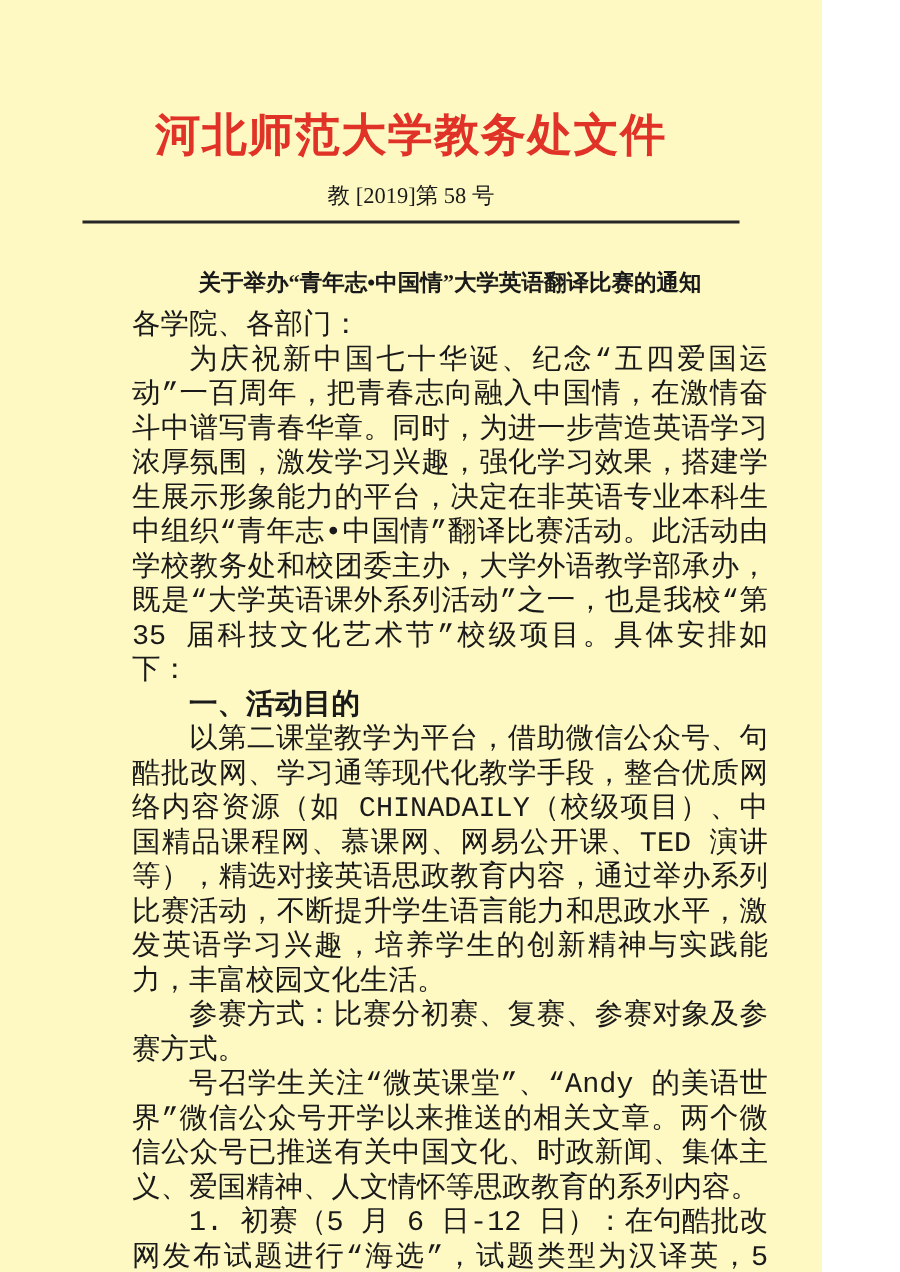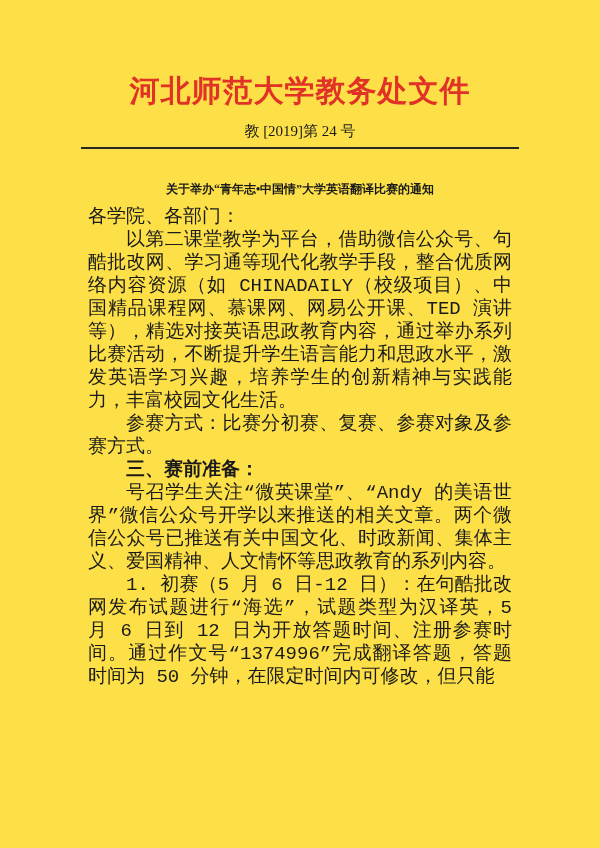--- a/index.html
+++ b/index.html
@@ -2,23 +2,23 @@
 <html><head>
 <meta charset="utf-8">
 <style>
   html, body {
     margin: 0;
     padding: 0;
     background: #ffffff;
   }
   .page {
     position: relative;
-    width: 600px;
+    width: 548px;
     height: 848px;
-    background: #fde047;
+    background: #fef9c3;
     overflow: hidden;
     font-family: "Liberation Serif", "DejaVu Serif", serif;
     color: #1a1a1a;
   }
   .doc-header {
     text-align: center;
   }
   .doc-title {
     padding-top: 74px;
     font-family: "Liberation Sans", "DejaVu Sans", sans-serif;
@@ -41,21 +41,21 @@
     margin: 7px auto 0 auto;
     border-top: 2px solid #262626;
   }
   .doc-body {
     width: 424px;
     margin: 29px 0 0 88px;
   }
   .doc-heading {
     text-align: center;
     font-weight: bold;
-    font-size: 12px;
+    font-size: 15px;
     line-height: 23px;
     margin: 0 0 5px 0;
   }
   .block {
     font-size: 19px;
     line-height: 23px;
     text-align: justify;
     margin: 0;
     font-family: Liberation Mono, monospace;
   }
@@ -66,39 +66,40 @@
     font-weight: bold;
   }
 </style>
 </head>
 <body>
 
 <div class="page">
 
   <div class="doc-header">
     <div class="doc-title">河北师范大学教务处文件</div>
-    <div class="doc-number">教 [2019]第 24 号</div>
+    <div class="doc-number">教 [2019]第 58 号</div>
     <div class="divider"></div>
   </div>
 
   <div class="doc-body">
     <div class="doc-heading">关于举办“青年志•中国情”大学英语翻译比赛的通知</div>
 
     <p class="block">各学院、各部门：</p>
 
+    <p class="block indent">为庆祝新中国七十华诞、纪念“五四爱国运动”一百周年，把青春志向融入中国情，在激情奋斗中谱写青春华章。同时，为进一步营造英语学习浓厚氛围，激发学习兴趣，强化学习效果，搭建学生展示形象能力的平台，决定在非英语专业本科生中组织“青年志•中国情”翻译比赛活动。此活动由学校教务处和校团委主办，大学外语教学部承办，既是“大学英语课外系列活动”之一，也是我校“第 35 届科技文化艺术节”校级项目。具体安排如下：</p>
 
+    <p class="block indent bold">一、活动目的</p>
 
     <p class="block indent">以第二课堂教学为平台，借助微信公众号、句酷批改网、学习通等现代化教学手段，整合优质网络内容资源（如 CHINADAILY（校级项目）、中国精品课程网、慕课网、网易公开课、TED 演讲等），精选对接英语思政教育内容，通过举办系列比赛活动，不断提升学生语言能力和思政水平，激发英语学习兴趣，培养学生的创新精神与实践能力，丰富校园文化生活。</p>
 
 
 
     <p class="block indent">参赛方式：比赛分初赛、复赛、参赛对象及参赛方式。</p>
 
 
-    <p class="block indent bold">三、赛前准备：</p>
 
     <p class="block indent">号召学生关注“微英课堂”、“Andy 的美语世界”微信公众号开学以来推送的相关文章。两个微信公众号已推送有关中国文化、时政新闻、集体主义、爱国精神、人文情怀等思政教育的系列内容。</p>
 
 
     <p class="block indent">1. 初赛（5 月 6 日-12 日）：在句酷批改网发布试题进行“海选”，试题类型为汉译英，5 月 6 日到 12 日为开放答题时间、注册参赛时间。通过作文号“1374996”完成翻译答题，答题时间为 50 分钟，在限定时间内可修改，但只能</p>
   </div>
 
 </div>
 
 </body></html>

